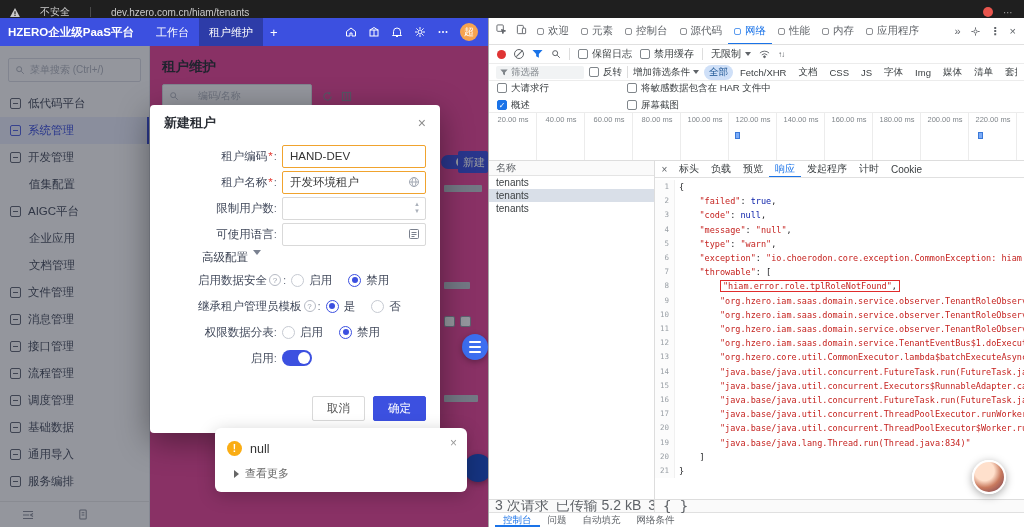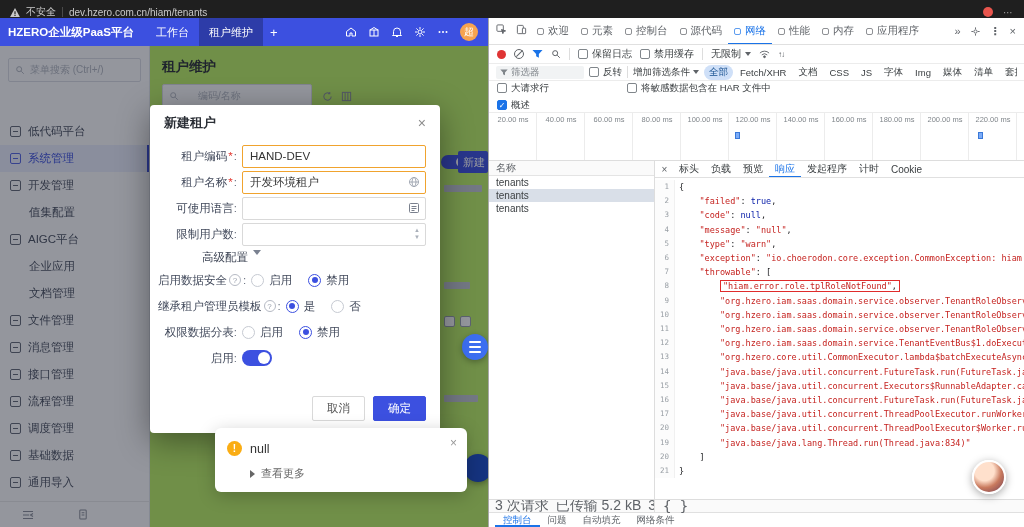--- a/index.html
+++ b/index.html
@@ -1,40 +1,40 @@
 <!DOCTYPE html>
 <html><head>
 <meta charset="utf-8">
 <style>
   * { margin:0; padding:0; box-sizing:border-box; }
   body { font-family:"Liberation Sans","DejaVu Sans",sans-serif; background:#2b2b2b; }
   #screen { position:relative; width:1024px; height:527px; background:#fff; overflow:hidden; font-size:12px; }
 
   
-  .browser-bar { position:absolute; left:0; top:0; width:1024px; height:24px; background:#1f1f1f; color:#c9c9c9; display:flex; align-items:center; gap:6px; padding:0 10px; font-size:10px; }
+  .browser-bar { position:absolute; left:0; top:0; width:1024px; height:24px; background:#1f1f1f; color:#c9c9c9; display:flex; align-items:center; gap:20px; padding:0 10px; font-size:10px; }
   .bb-sep { width:1px; height:10px; background:#4a4a4a; }
   .bb-right { margin-left:auto; display:flex; align-items:center; gap:10px; }
   .bb-avatar { width:10px; height:10px; border-radius:50%; background:#e8554d; display:inline-block; }
   .bb-dots { letter-spacing:1px; color:#9a9a9a; }
 
   
-  .app { position:absolute; left:0; top:18px; width:488px; height:509px; background:#bef264; overflow:hidden; }
+  .app { position:absolute; left:0; top:18px; width:488px; height:509px; background:#ec4899; overflow:hidden; }
   .nav { position:absolute; left:0; top:0; width:488px; height:28px; background:#3c50e0; display:flex; align-items:center; color:#fff; padding:0 8px; }
   .nav-logo { font-weight:bold; font-size:11.5px; margin-right:12px; white-space:nowrap; }
   .nav-tabs { display:flex; height:28px; }
   .nav-tab { height:28px; display:flex; align-items:center; padding:0 10px; font-size:11px; white-space:nowrap; cursor:default; }
   .nav-tab.active { background:rgba(0,0,0,.25); }
   .nav-plus { width:22px; height:28px; display:flex; align-items:center; justify-content:center; font-size:13px; }
   .nav-icons { margin-left:auto; display:flex; align-items:center; gap:11px; padding-right:2px; }
   .nav-icons svg { display:block; }
   .nav-avatar { width:18px; height:18px; border-radius:50%; background:#f7a34f; color:#fff; font-size:10px; display:flex; align-items:center; justify-content:center; }
 
   .sidebar { position:absolute; left:0; top:28px; width:150px; height:481px; background:#fff; border-right:1px solid #e4e7ed; display:flex; flex-direction:column; }
   .sb-search { margin:12px 8px 8px; height:24px; border:1px solid #dcdfe6; border-radius:2px; display:flex; align-items:center; gap:5px; padding:0 6px; color:#b4b9c2; font-size:10px; background:#fff; white-space:nowrap; overflow:hidden; }
-  .sb-list { flex:1; overflow:hidden;margin-top:28px; }
+  .sb-list { flex:1; overflow:hidden; }
   .sb-item { height:27px; display:flex; align-items:center; gap:7px; padding:0 10px; font-size:11.5px; color:#4a5160; white-space:nowrap; }
   .sb-item.sub { padding-left:29px; }
   .sb-item.active { color:#3c50e0; background:#edf1ff; box-shadow:inset -2px 0 0 #3c50e0; }
   .mi-icon { width:11px; height:11px; border:1.2px solid currentColor; border-radius:2px; position:relative; flex:none; opacity:.85; }
   .mi-icon::after { content:''; position:absolute; left:2px; right:2px; top:4px; border-top:1.2px solid currentColor; }
   .sb-footer { height:26px; border-top:1px solid #ececec; display:flex; align-items:center; padding:0 22px; gap:44px; color:#8a8f99; }
 
   .main { position:absolute; left:150px; top:28px; width:338px; height:481px; }
   .main-title { padding:12px 12px 8px; font-size:13.5px; font-weight:bold; color:#2b2f36; }
   .main-toolbar { display:flex; align-items:center; padding:0 12px; gap:10px; }
@@ -52,21 +52,21 @@
 
   .mask { position:absolute; left:0; top:28px; width:488px; height:481px; background:rgba(18,22,38,.45); }
 
   
   .modal { position:absolute; left:150px; top:87px; width:290px; height:328px; background:#fff; border-radius:4px; box-shadow:0 8px 32px rgba(0,0,0,.4); display:flex; flex-direction:column; }
   .m-header { height:36px; display:flex; align-items:center; padding:0 14px; }
   .m-title { font-size:13px; font-weight:bold; color:#2b2f36; }
   .m-close { margin-left:auto; color:#8c8c8c; font-size:14px; cursor:default; }
   .m-body { padding:2px 14px 0 8px; display:flex; flex-direction:column; }
   .f-row { display:flex; align-items:center; min-height:26px; font-size:11.5px; color:#40485a; }
-  .f-label { flex:none; min-width:84px; display:inline-flex; align-items:center; justify-content:flex-end; text-align:right; padding-right:5px; white-space:nowrap; }
+  .f-label { flex:none; min-width:84px; display:inline-flex; align-items:center; justify-content:flex-end; text-align:right; padding-right:5px; white-space:nowrap;margin-left:40px; }
   .star { color:#e3372f; margin:0 1px; }
   .colon::after { content:':'; color:#6b7280; }
   .f-input { flex:1; height:23px; border:1px solid #d9d9d9; border-radius:2px; display:flex; align-items:center; padding:0 7px; font-size:11.5px; color:#333; background:#fff; position:relative; }
   .f-input.warn { border-color:#f0a32e; }
   .f-side-icon { position:absolute; right:5px; top:4px; color:#9aa0ad; }
   .stepper { position:absolute; right:5px; top:3px; display:flex; flex-direction:column; color:#aab0ba; font-size:6px; line-height:7px; }
   .adv-row { margin:3px 0 2px 44px; display:flex; align-items:flex-start; gap:5px; font-size:11.5px; color:#3f4656; }
   .caret-down { width:0; height:0; border-left:4px solid transparent; border-right:4px solid transparent; border-top:5px solid #7a8190; }
   .help { width:12px; height:12px; border:1px solid #b6bac4; border-radius:50%; color:#9aa0ad; font-size:8px; display:inline-flex; align-items:center; justify-content:center; margin:0 2px; flex:none; }
   .g-opts { display:flex; align-items:center; }
@@ -79,21 +79,21 @@
   .m-footer { margin-top:auto; padding:10px 14px 12px; display:flex; justify-content:flex-end; gap:8px; }
   .btn { height:25px; padding:0 14px; border-radius:2px; font-size:11.5px; display:flex; align-items:center; border:1px solid #d9d9d9; background:#fff; color:#555; cursor:default; }
   .btn.primary { background:#3c50e0; border-color:#3c50e0; color:#fff; }
 
   
   .toast { position:absolute; left:215px; top:410px; width:252px; background:#fff; border-radius:6px; box-shadow:0 4px 18px rgba(0,0,0,.22); padding:13px 12px 11px; }
   .t-close { position:absolute; right:10px; top:8px; color:#999; font-size:12px; }
   .t-row { display:flex; align-items:center; gap:8px; }
   .t-icon { width:15px; height:15px; border-radius:50%; background:#faad14; color:#fff; font-size:10px; font-weight:bold; display:flex; align-items:center; justify-content:center; flex:none; }
   .t-msg { font-size:12.5px; color:#333; }
-  .t-more { margin:10px 0 0 23px; font-size:11px; color:#666; display:flex; align-items:center; gap:6px; }
+  .t-more { margin:10px 0 0 7px; font-size:11px; color:#666; display:flex; align-items:center; gap:6px; }
   .caret-right { width:0; height:0; border-top:4px solid transparent; border-bottom:4px solid transparent; border-left:5px solid #666; }
 
   
   .devtools { position:absolute; left:488px; top:18px; width:536px; height:509px; background:#fff; border-left:1px solid #a9a9a9; display:flex; flex-direction:column; color:#202124; }
   .dt-tabs { height:27px; flex:none; display:flex; align-items:center; border-bottom:1px solid #e0e0e0; padding:0 2px; overflow:hidden; }
   .dt-ico-btn { width:20px; text-align:center; color:#5f6368; flex:none; }
   .dt-tab { height:27px; display:flex; align-items:center; gap:4px; padding:0 6px; font-size:10.5px; color:#5f6368; white-space:nowrap; }
   .dt-tab.active { color:#1a73e8; box-shadow:inset 0 -2px 0 #1a73e8; }
   .tabdot { width:7px; height:7px; border:1.2px solid currentColor; border-radius:2px; opacity:.7; }
   .dt-tabs-right { margin-left:auto; display:flex; align-items:center; gap:9px; color:#5f6368; padding-right:6px; font-size:11px; }
@@ -351,44 +351,44 @@
               <svg width="12" height="12" viewBox="0 0 24 24" fill="none" stroke="#9aa0ad" stroke-width="1.8">
                   <circle cx="12" cy="12" r="9"></circle>
                   <ellipse cx="12" cy="12" rx="4" ry="9"></ellipse>
                   <path d="M3 12 H21"></path>
                 </svg>
             </span>
           </div>
         </div>
         <div class="f-row">
           <span class="f-label">
+              <span>限制用户数</span>
+              <span class="colon"></span>
+            </span>
+          <div class="f-input">
+            <span></span>
+            <span class="stepper">
+                <span>▲</span>
+                <span>▼</span>
+              </span>
+          </div>
+        </div>
+        <div class="f-row">
+          <span class="f-label">
               <span>可使用语言</span>
               <span class="colon"></span>
             </span>
           <div class="f-input">
             <span></span>
             <span class="f-side-icon">
               <svg width="12" height="12" viewBox="0 0 24 24" fill="none" stroke="#6b7280" stroke-width="1.8">
                   <rect x="3" y="3" width="18" height="18" rx="2"></rect>
                   <path d="M7 9 H17 M7 13 H17 M7 17 H13"></path>
                 </svg>
             </span>
-          </div>
-        </div>
-        <div class="f-row">
-          <span class="f-label">
-              <span>限制用户数</span>
-              <span class="colon"></span>
-            </span>
-          <div class="f-input">
-            <span></span>
-            <span class="stepper">
-                <span>▲</span>
-                <span>▼</span>
-              </span>
           </div>
         </div>
         <div class="adv-row">
           <span>高级配置</span>
           <span class="caret-down"></span>
         </div>
         <div class="f-row">
           <span class="f-label">
               <span class="g-label">启用数据安全</span>
               <span class="help">?</span>
@@ -592,20 +592,24 @@
           <span>大请求行</span>
         </label>
         <label class="opt-cell">
           <span class="cb"></span>
           <span>将敏感数据包含在 HAR 文件中</span>
         </label>
         <label class="opt-cell">
           <span class="cb on">✓</span>
           <span>概述</span>
         </label>
+        <label class="opt-cell">
+          <span class="cb"></span>
+          <span>屏幕截图</span>
+        </label>
       </div>
 
     <div class="dt-timeline">
       <div class="ruler">
           <span class="tick">20.00 ms</span>
           <span class="tick">40.00 ms</span>
           <span class="tick">60.00 ms</span>
           <span class="tick">80.00 ms</span>
           <span class="tick">100.00 ms</span>
           <span class="tick">120.00 ms</span>

